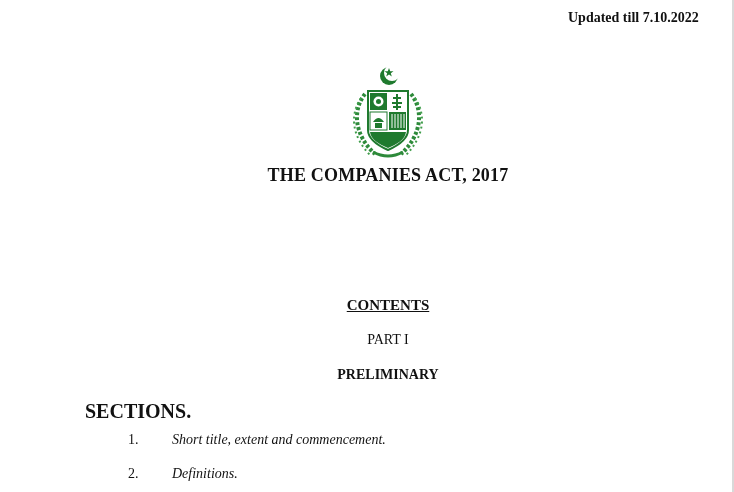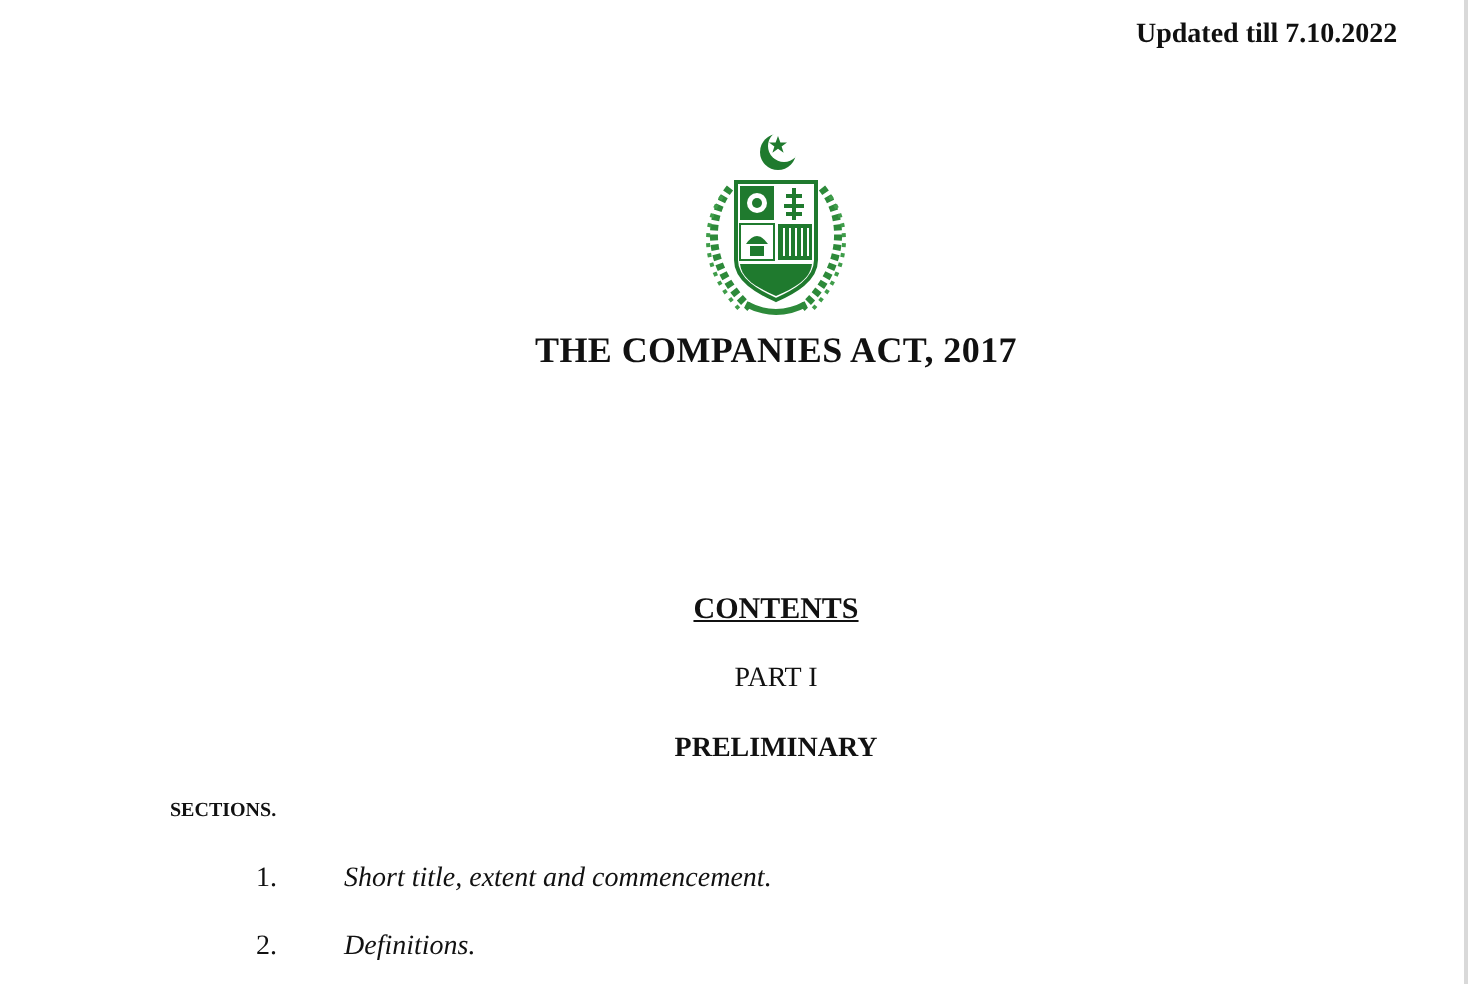--- a/index.html
+++ b/index.html
@@ -72,21 +72,21 @@
       left: 0;
       width: 776px;
       text-align: center;
       font-size: 14px;
       font-weight: bold;
     }
     .sections-heading {
       position: absolute;
       top: 400px;
       left: 85px;
-      font-size: 10px;
+      font-size: 20px;
       font-weight: bold;
     }
     .section-row {
       position: absolute;
       left: 0;
       font-size: 14px;
       white-space: nowrap;
     }
     .section-num {
       position: absolute;

